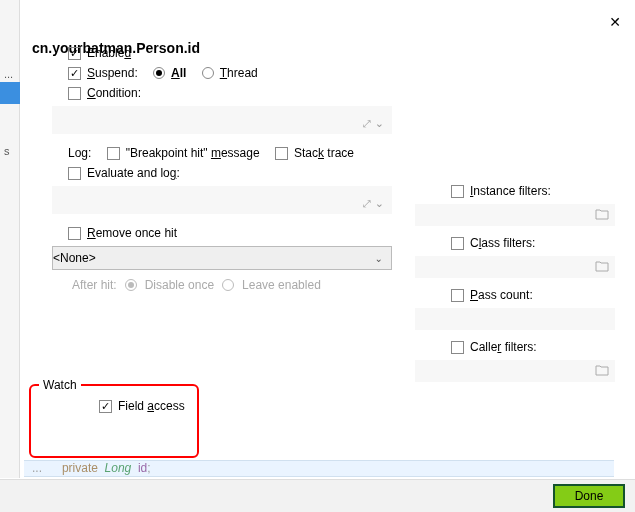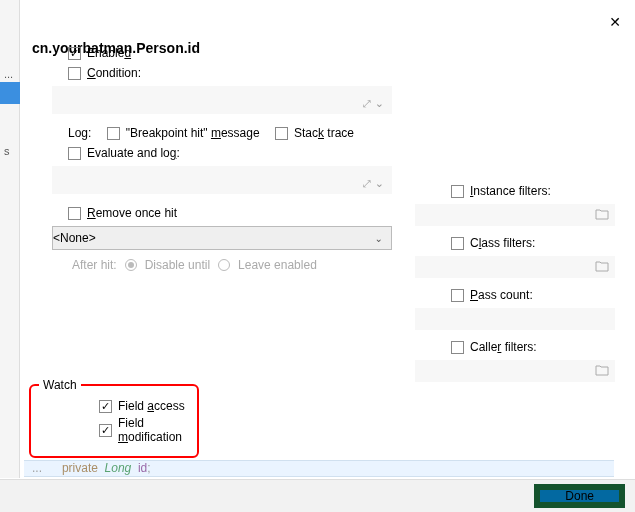--- a/index.html
+++ b/index.html
@@ -34,21 +34,21 @@
   .watch-group { position: absolute; left: 29px; top: 384px; width: 170px; height: 74px; border: 2px solid #f00; border-radius: 6px; padding: 4px 0 0 0; }
   .watch-group .legend { position: relative; top: -12px; left: 8px; background: #fff; padding: 0 4px; display: inline-block; }
   .watch-items { padding: 0 0 0 20px; margin-top: -8px; }
   .watch-items .row { margin: 3px 12px; }
   .code-strip { position: absolute; left: 24px; top: 460px; width: 590px; height: 17px; background: #eaf4ff; border-top: 1px solid #d0e0ef; border-bottom: 1px solid #d0e0ef; font-family: Consolas, monospace; font-size: 11px; padding-left: 8px; color: #999; overflow: hidden; white-space: nowrap; }
   .code-strip .kw1 { color: #a0a0a0; }
   .code-strip .kw2 { color: #aa8f68; }
   .code-strip .ty { color: #5aa372; font-style: italic; }
   .code-strip .id { color: #9a6aa8; }
   .footer { position: absolute; left: 0; bottom: 0; width: 635px; height: 33px; background: #f2f2f2; border-top: 1px solid #ddd; display: flex; align-items: center; justify-content: flex-end; padding-right: 10px; }
-  .done-btn { min-width: 72px; height: 24px; border: 6px solid #14532d; background: #0369a1; color: #000; display: flex; align-items: center; justify-content: center; cursor: pointer; padding: 0 25px; }
+  .done-btn { min-width: 72px; height: 24px; border: 2px solid #14532d; background: #84cc16; color: #000; display: flex; align-items: center; justify-content: center; cursor: pointer; padding: 0 14px; }
 </style>
 </head>
 <body>
 
 <div class="leftbar">
   <div class="leftbar-txt1">...</div>
   <div class="leftbar-sel"></div>
   <div class="leftbar-txt2">s</div>
 </div>
 
@@ -57,20 +57,30 @@
 <div class="main">
   <div class="title">cn.yourbatman.Person.id</div>
 
   <div class="left-col">
 
     <div class="row">
       <span class="cb checked"></span>
       <span><span>Enable</span><span class="mn">d</span></span>
     </div>
 
+    <div class="row">
+      <span class="cb checked"></span>
+      <span><span class="mn">S</span><span>uspend:</span></span>
+      &nbsp;
+      <span class="radio sel"></span>
+      <span><b><span class="mn">A</span><span>ll</span></b></span>
+      &nbsp;
+      <span class="radio"></span>
+      <span><span class="mn">T</span><span>hread</span></span>
+    </div>
 
     <div class="row">
       <span class="cb"></span>
       <span><span class="mn">C</span><span>ondition:</span></span>
     </div>
     <div class="textarea-box">
       <span class="expand-ctrl">
           <span class="expand-arrows"></span>
           <span class="chev"></span>
         </span>
@@ -103,21 +113,21 @@
     </div>
 
     <div class="select-box">
       <span>&lt;None&gt;</span>
       <span class="chev2">⌄</span>
     </div>
 
     <div class="row disabled" style="margin-top:8px; margin-left:4px; gap:8px;">
       <span>After hit:</span>
       <span class="radio dis sel"></span>
-      <span>Disable until</span>
+      <span>Disable once</span>
       <span class="radio dis"></span>
       <span>Leave enabled</span>
     </div>
 
   </div>
 
   <div class="right-col">
     <div class="row">
       <span class="cb"></span>
       <span><span class="mn">I</span><span>nstance filters:</span></span>
@@ -156,24 +166,20 @@
   </div>
 </div>
 
 <div class="watch-group">
   <span class="legend">Watch</span>
   <div class="watch-items">
     <div class="row">
       <span class="cb checked"></span>
       <span><span>Field </span><span class="mn">a</span><span>ccess</span></span>
     </div>
-    <div class="row">
-      <span class="cb checked"></span>
-      <span><span>Field </span><span class="mn">m</span><span>odification</span></span>
-    </div>
   </div>
 </div>
 
 <div class="code-strip">
   <span class="kw1">...</span>&nbsp;&nbsp;
   <span class="kw2">private</span>&nbsp;<span class="ty">Long</span>&nbsp;<span class="id">id</span><span>;</span>
 </div>
 
 <div class="footer">
   <div class="done-btn">Done</div>

